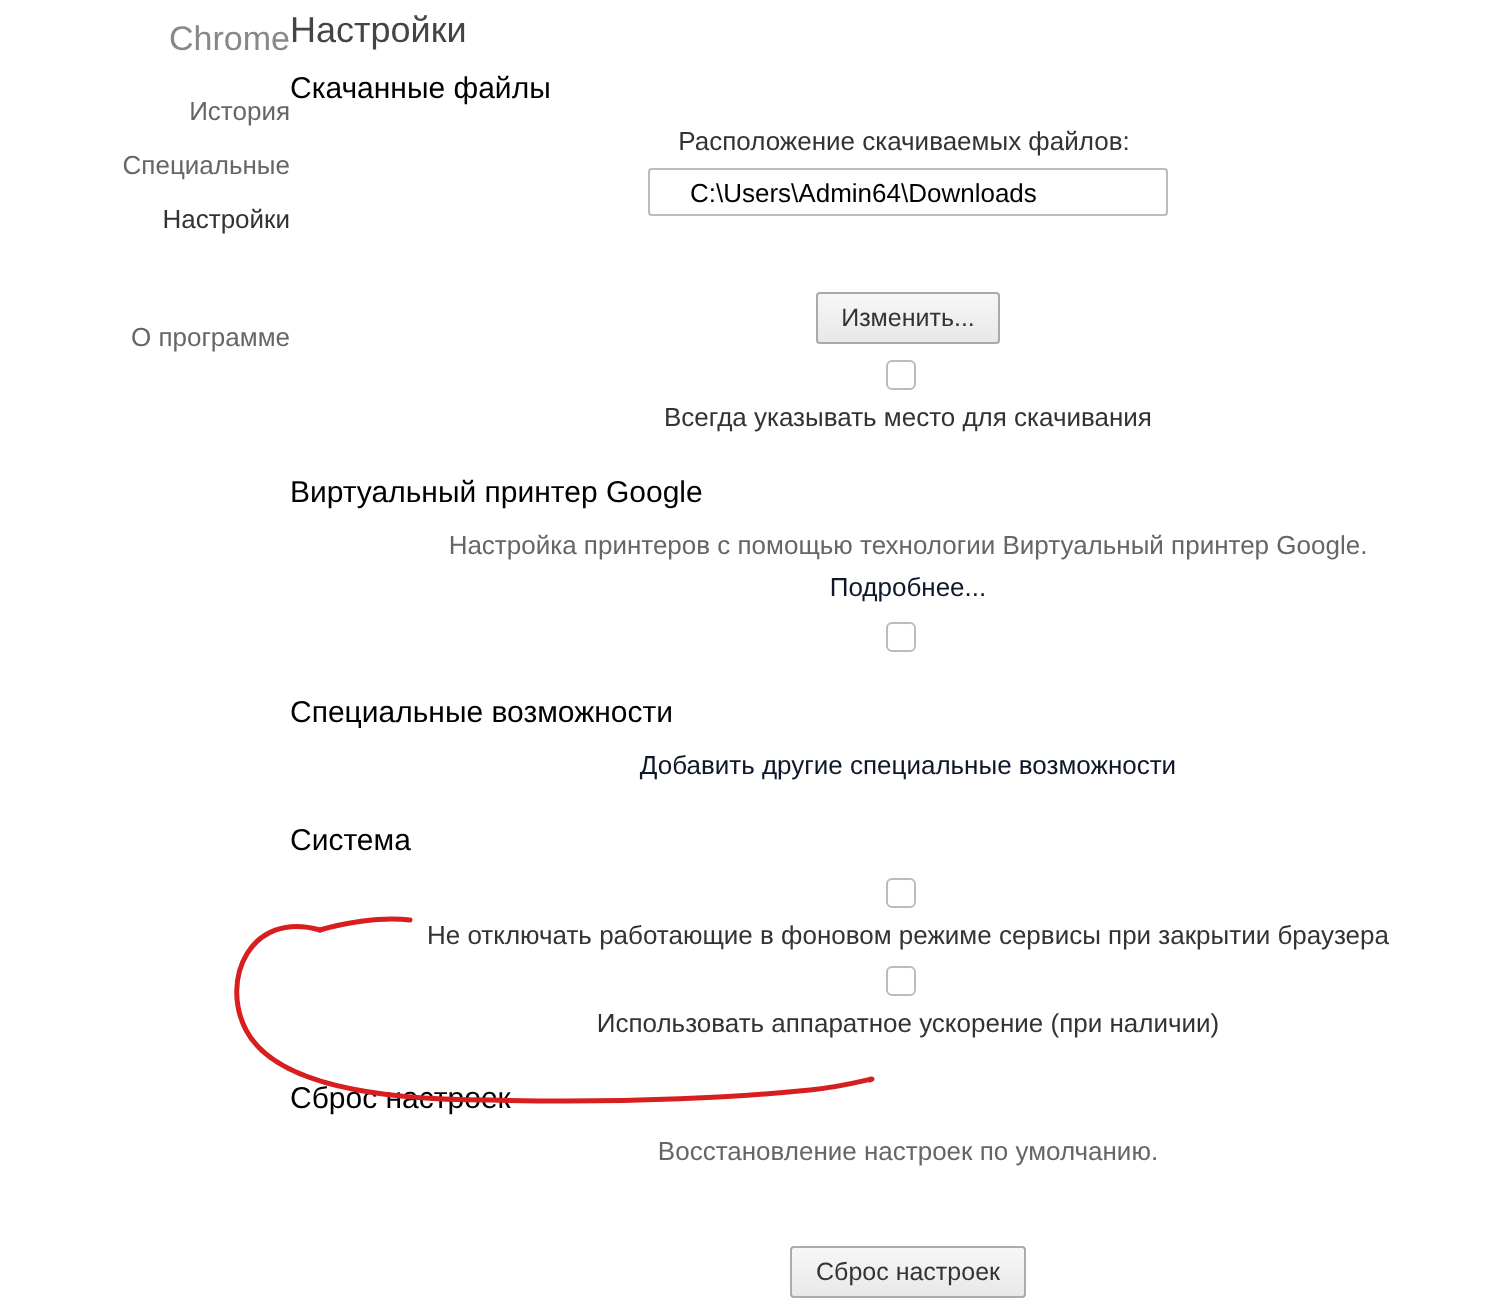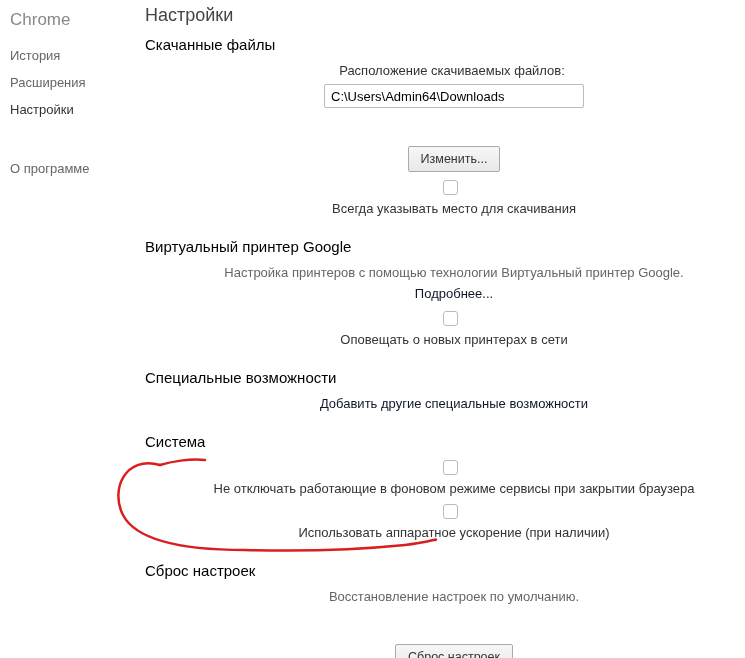--- a/index.html
+++ b/index.html
@@ -17,20 +17,21 @@
       position: relative;
     }
     .container {
       display: flex;
       height: 100%;
     }
     .sidebar {
       width: 145px;
       padding: 10px 0 0 10px;
       background: #fff;
+      text-align: right;
     }
     .sidebar-title {
       font-size: 17px;
       color: #888;
       font-weight: 400;
       margin-bottom: 18px;
     }
     .sidebar-item {
       font-size: 13px;
       color: #666;
@@ -73,21 +74,21 @@
     .subrow.desc-row {
       color: #666;
       justify-content: center;
     }
     .label-inline {
       margin-right: 4px;
     }
     .text-input {
       font-family: inherit;
       font-size: 13px;
-      padding: 3px 6px;
+      padding: 3px 20px;
       border: 1px solid #bbb;
       border-radius: 2px;
       width: 260px;
       height: 24px;
     }
     .btn {
       font-family: inherit;
       font-size: 12.5px;
       padding: 4px 12px;
       background: linear-gradient(#f7f7f7, #e8e8e8);
@@ -119,21 +120,21 @@
       z-index: 10;
     }
   </style>
 </head>
 <body>
 
 <div class="container">
   <div class="sidebar">
     <div class="sidebar-title">Chrome</div>
     <div class="sidebar-item">История</div>
-    <div class="sidebar-item">Расширения</div>
+    <div class="sidebar-item">Специальные</div>
     <div class="sidebar-item active">Настройки</div>
     <div style="height:20px;"></div>
     <div class="sidebar-item">О программе</div>
   </div>
 
   <div class="main">
     <div class="page-title">Настройки</div>
 
     <div class="section">
       <div class="section-heading">Скачанные файлы</div>
@@ -150,21 +151,20 @@
 
 
     <div class="section">
       <div class="section-heading">Виртуальный принтер Google</div>
       <div class="subrow desc-row">
         <span>Настройка принтеров с помощью технологии Виртуальный принтер Google. </span>
         <span class="link">Подробнее...</span>
       </div>
       <div class="subrow" style="margin-top:10px;">
         <span class="checkbox"></span>
-        <span>Оповещать о новых принтерах в сети</span>
       </div>
     </div>
 
     <div class="section">
       <div class="section-heading">Специальные возможности</div>
       <div class="subrow">
         <span class="link">Добавить другие специальные возможности</span>
       </div>
     </div>
 

